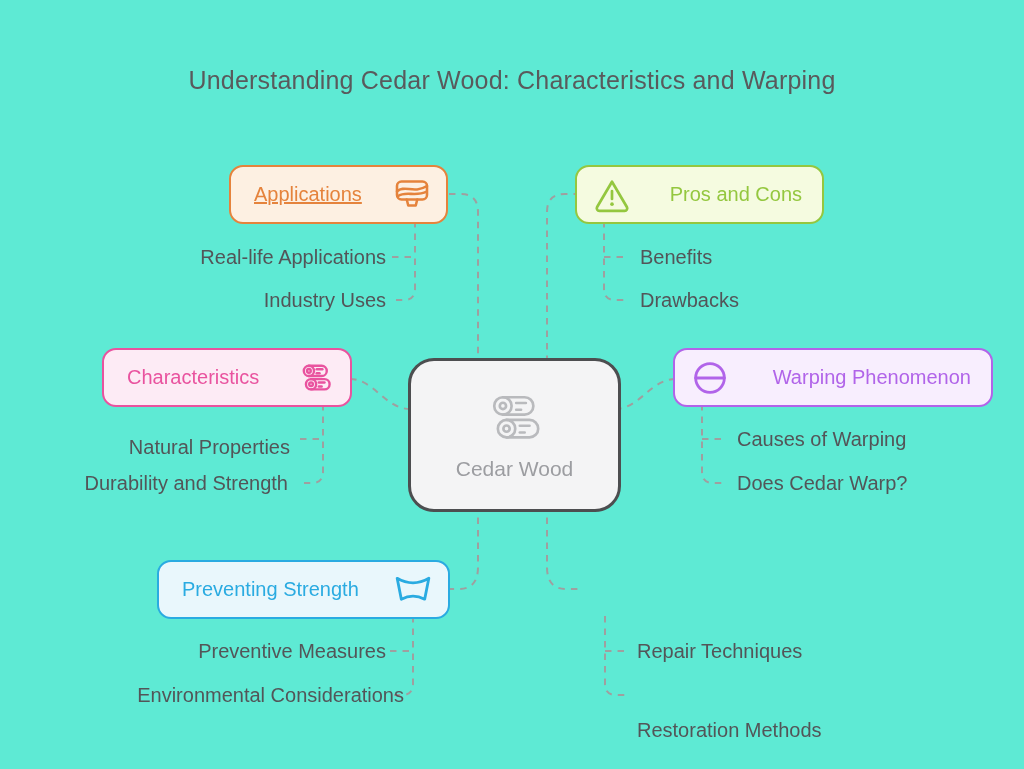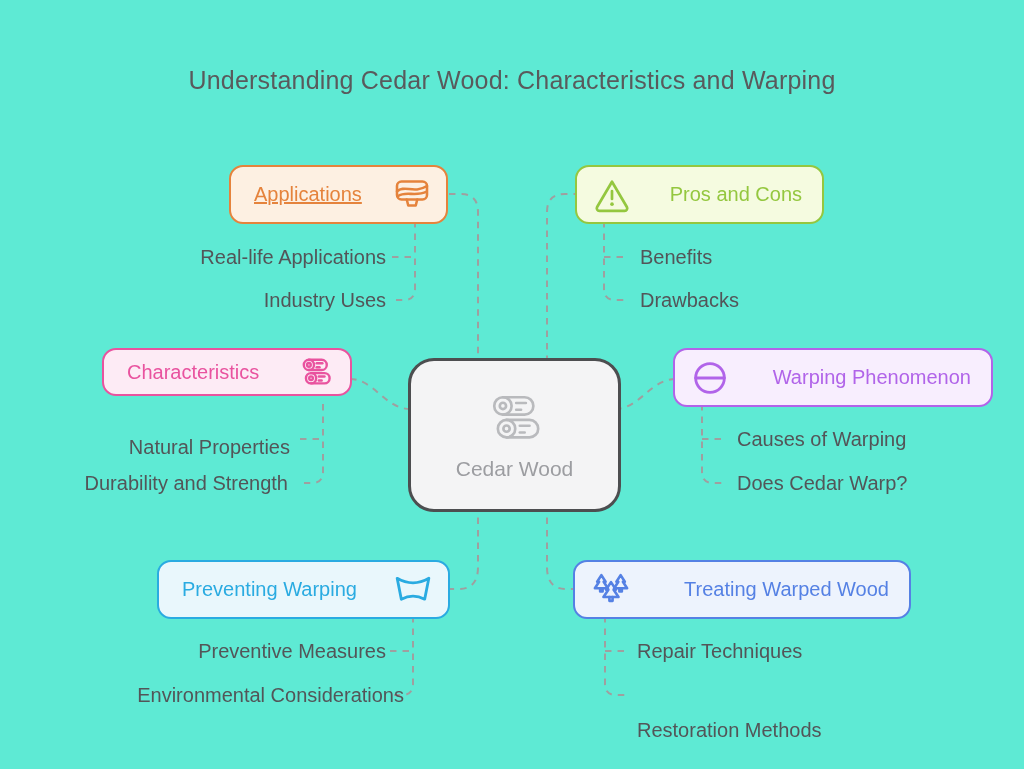--- a/index.html
+++ b/index.html
@@ -30,21 +30,21 @@
     border:2.5px solid var(--c);background:var(--bg);color:var(--c);
     border-radius:14px;font-size:20px;white-space:nowrap;gap:16px;
   }
   .node .icon{display:flex;align-items:center;flex:0 0 auto;}
   .node .icon svg{display:block;}
   .icon-right{padding:0 15px 0 23px;}
   .icon-left{padding:0 20px 0 15px;}
 
   #node-applications{left:229px;top:165px;width:219px;height:59px;text-decoration:underline;}
   #node-pros{left:575px;top:165px;width:249px;height:59px;}
-  #node-characteristics{left:102px;top:348px;width:250px;height:48px;}
+  #node-characteristics{left:102px;top:348px;width:250px;height:59px;}
   #node-warping{left:673px;top:348px;width:320px;height:59px;}
   #node-preventing{left:157px;top:560px;width:293px;height:59px;}
   #node-treating{left:573px;top:560px;width:338px;height:59px;}
 
   #node-center{
     position:absolute;left:408px;top:358px;width:213px;height:154px;
     border:3px solid var(--center-border);background:var(--center-bg);
     border-radius:26px;display:flex;flex-direction:column;align-items:center;
     justify-content:center;gap:6px;
   }
@@ -175,45 +175,30 @@
         <g class="ic" stroke-width="1.7">
           <circle cx="12" cy="12" r="8.6"></circle>
           <path d="M3.4 12 H20.6"></path>
         </g>
       </svg>
     </span>
     <span>Warping Phenomenon</span>
   </div>
 
   <div id="node-preventing" class="node icon-right" style="--c: #2aabe1; --bg: #e9f7fc;">
-    <span>Preventing Warping</span>
+    <span>Preventing Strength</span>
     <span class="icon">
       <svg width="40" height="34" viewBox="0 0 24 20">
         <g class="ic" stroke-width="1.7">
           <path d="M2.5 3 C8.5 6.5 15.5 6.5 21.5 3 L19 15.5 C14.5 13.2 9.5 13.2 5 15.5 Z"></path>
         </g>
       </svg>
     </span>
   </div>
 
-  <div id="node-treating" class="node icon-left" style="--c: #5581e4; --bg: #edf3fd;">
-    <span class="icon">
-      <svg width="42" height="36" viewBox="0 0 24 20">
-        <g class="ic" stroke-width="1.5">
-          <path d="M6.5 1.5 l2.4 3.8 h-1.1 l2.4 3.7 h-7.4 l2.4 -3.7 h-1.1 z"></path>
-          <path d="M5.8 9 v1.8 h1.4 v-1.8"></path>
-          <path d="M17.5 1.5 l2.4 3.8 h-1.1 l2.4 3.7 h-7.4 l2.4 -3.7 h-1.1 z"></path>
-          <path d="M16.8 9 v1.8 h1.4 v-1.8"></path>
-          <path d="M12 5.5 l2.8 4.3 h-1.3 l2.8 4.2 h-8.6 l2.8 -4.2 h-1.3 z"></path>
-          <path d="M11.1 14 v2.2 h1.8 v-2.2"></path>
-        </g>
-      </svg>
-    </span>
-    <span>Treating Warped Wood</span>
-  </div>
 
   <div id="sl-app-0" class="sl">Real-life Applications</div>
   <div id="sl-app-1" class="sl">Industry Uses</div>
   <div id="sl-pros-0" class="sl">Benefits</div>
   <div id="sl-pros-1" class="sl">Drawbacks</div>
   <div id="sl-char-0" class="sl">Natural Properties</div>
   <div id="sl-char-1" class="sl">Durability and Strength</div>
   <div id="sl-warp-0" class="sl">Causes of Warping</div>
   <div id="sl-warp-1" class="sl">Does Cedar Warp?</div>
   <div id="sl-prev-0" class="sl">Preventive Measures</div>

